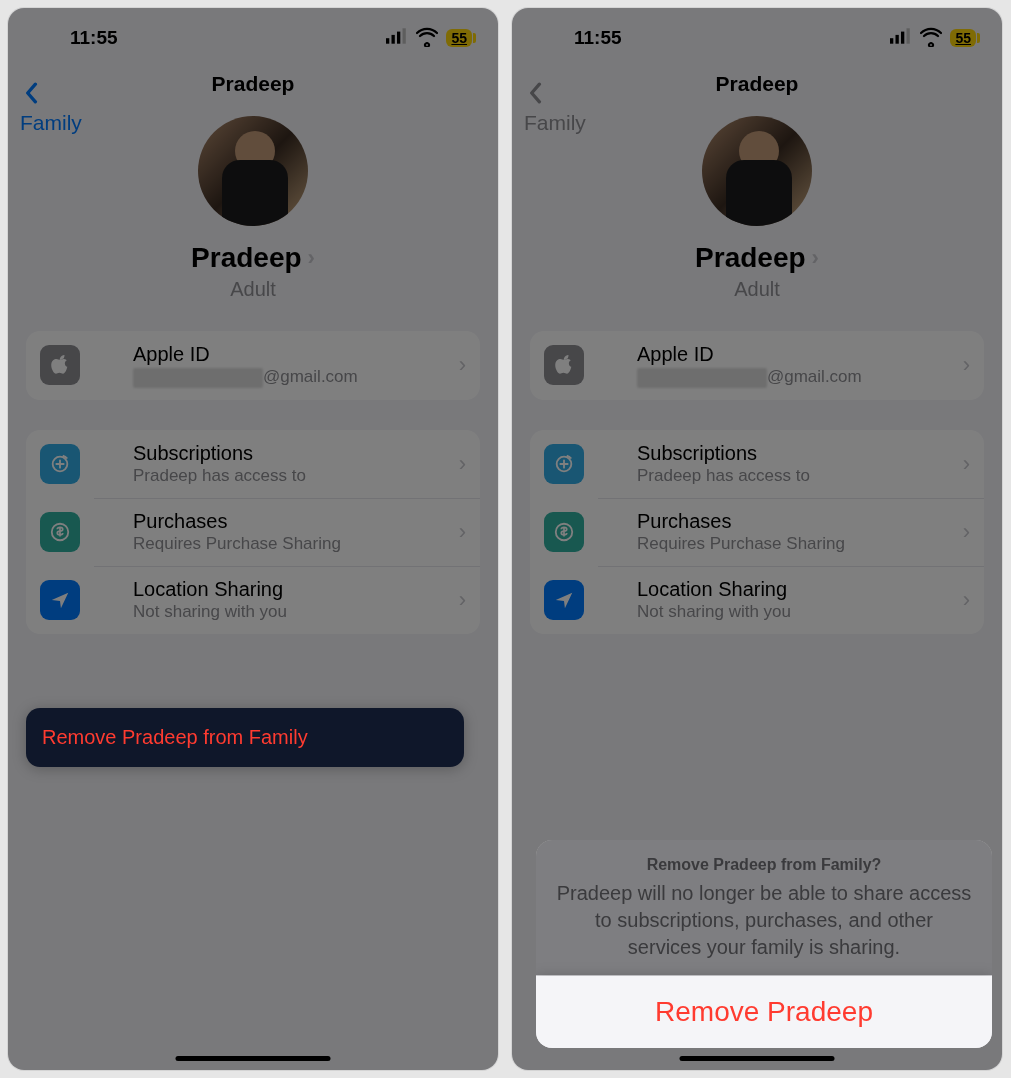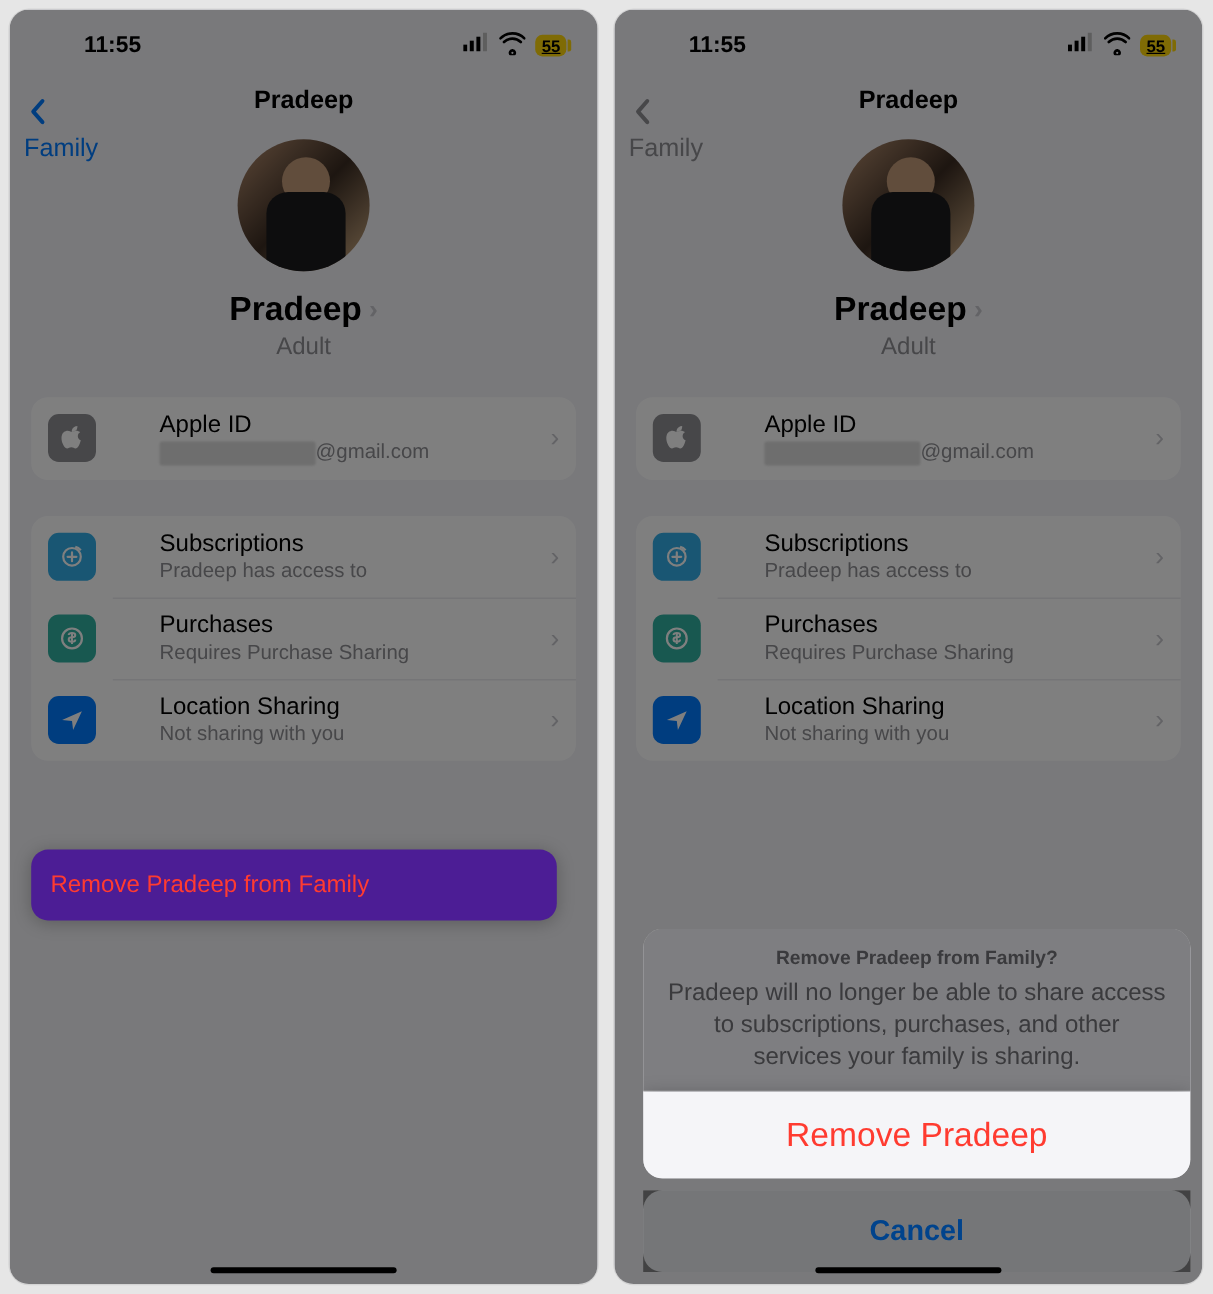--- a/index.html
+++ b/index.html
@@ -111,32 +111,32 @@
   .row-sub { font-size:17px; color:#8e8e93; margin-top:1px; }
   .email-blur {
     display:inline-block; width:130px; height:20px;
     background:#dcdcdc; vertical-align:middle; border-radius:2px;
     filter: blur(1px);
   }
   .chev { color:#c7c7cc; font-size:22px; }
   
   .remove-group {
     margin: 74px 34px 0 18px;
-    background:#4c1d95; border-radius:14px; padding:18px 16px;
+    background:#0f172a; border-radius:14px; padding:18px 16px;
   }
   .remove-text { color:#ff3b30; font-size:20px; }
   .highlight { position:relative; z-index:10; box-shadow: 0 2px 14px rgba(0,0,0,.25); }
   
   .home-indicator {
     position:absolute; bottom:9px; left:50%; transform:translateX(-50%);
     width:155px; height:5px; background:#000; border-radius:3px;
   }
   
   .sheet-wrap {
-    position:absolute; left:0; right:0; bottom:0;
+    position:absolute; left:0; right:0; bottom:12px;
     padding: 0 10px 10px 24px;
     z-index:10;
   }
   .sheet-card {
     background: rgba(234,234,238,.96);
     border-radius:16px; overflow:hidden;
     backdrop-filter: blur(4px);
   }
   .sheet-header { padding:16px 20px 14px; text-align:center; }
   .sheet-title { font-size:16px; color:#6b6b70; font-weight:600; }
@@ -375,19 +375,16 @@
     <div class="sheet-card">
       <div class="sheet-header sheet-dimmable">
         <div class="sheet-title">Remove Pradeep from Family?</div>
         <div class="sheet-msg">Pradeep will no longer be able to share access to subscriptions, purchases, and other services your family is sharing.</div>
       </div>
       <div class="sheet-sep"></div>
       <div class="sheet-action highlight">
         <span>Remove Pradeep</span>
       </div>
     </div>
-    <div class="sheet-cancel sheet-dimmable">
-      <span>Cancel</span>
-    </div>
   </div>
 
   <div class="home-indicator" style="z-index:11"></div>
 </div>
 
 </body></html>

